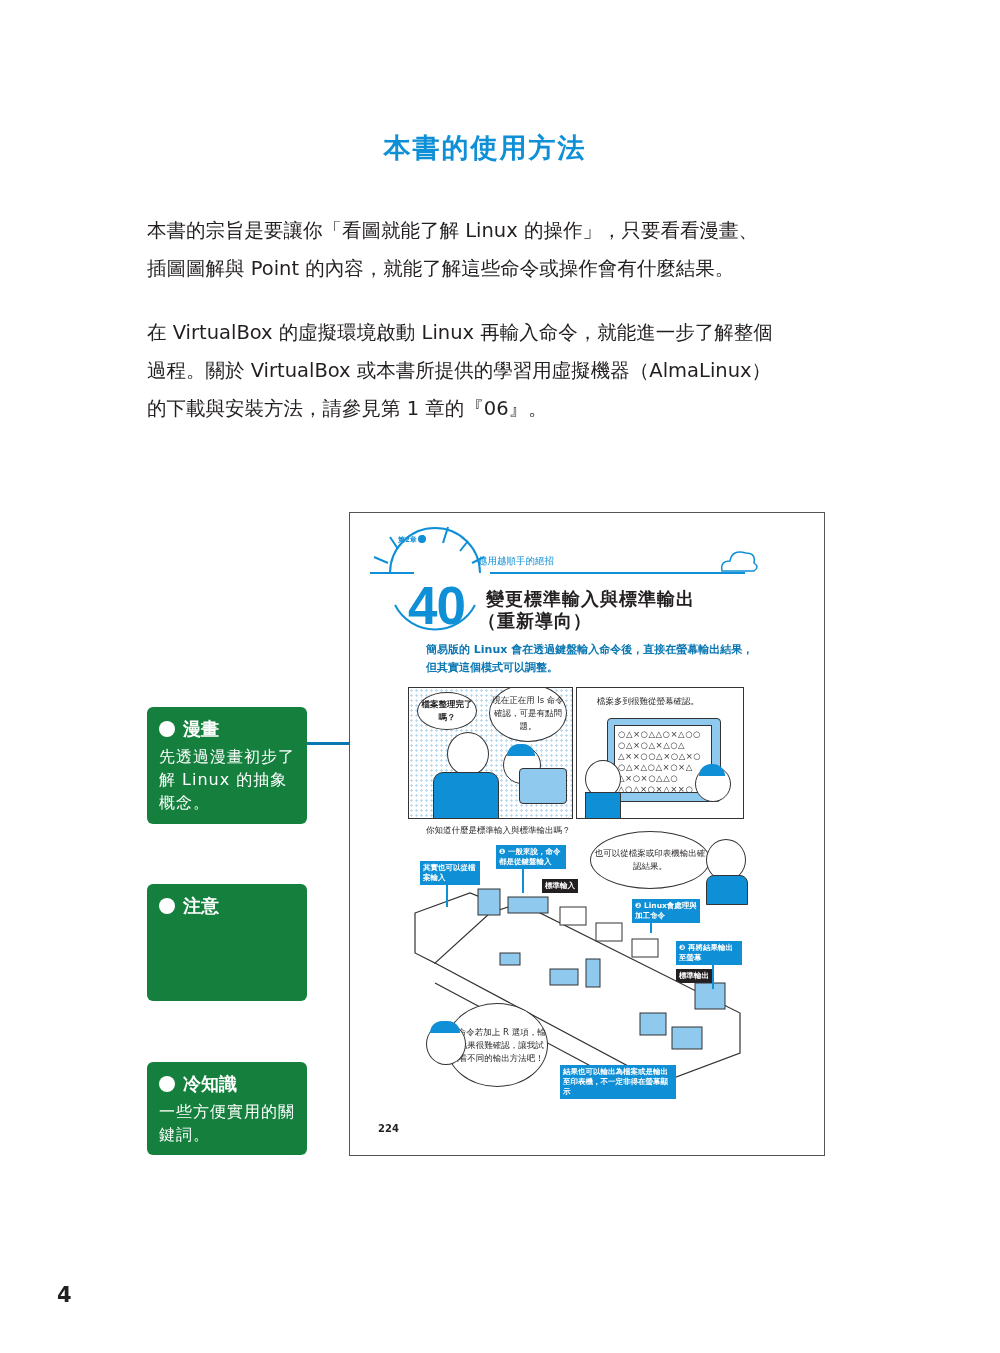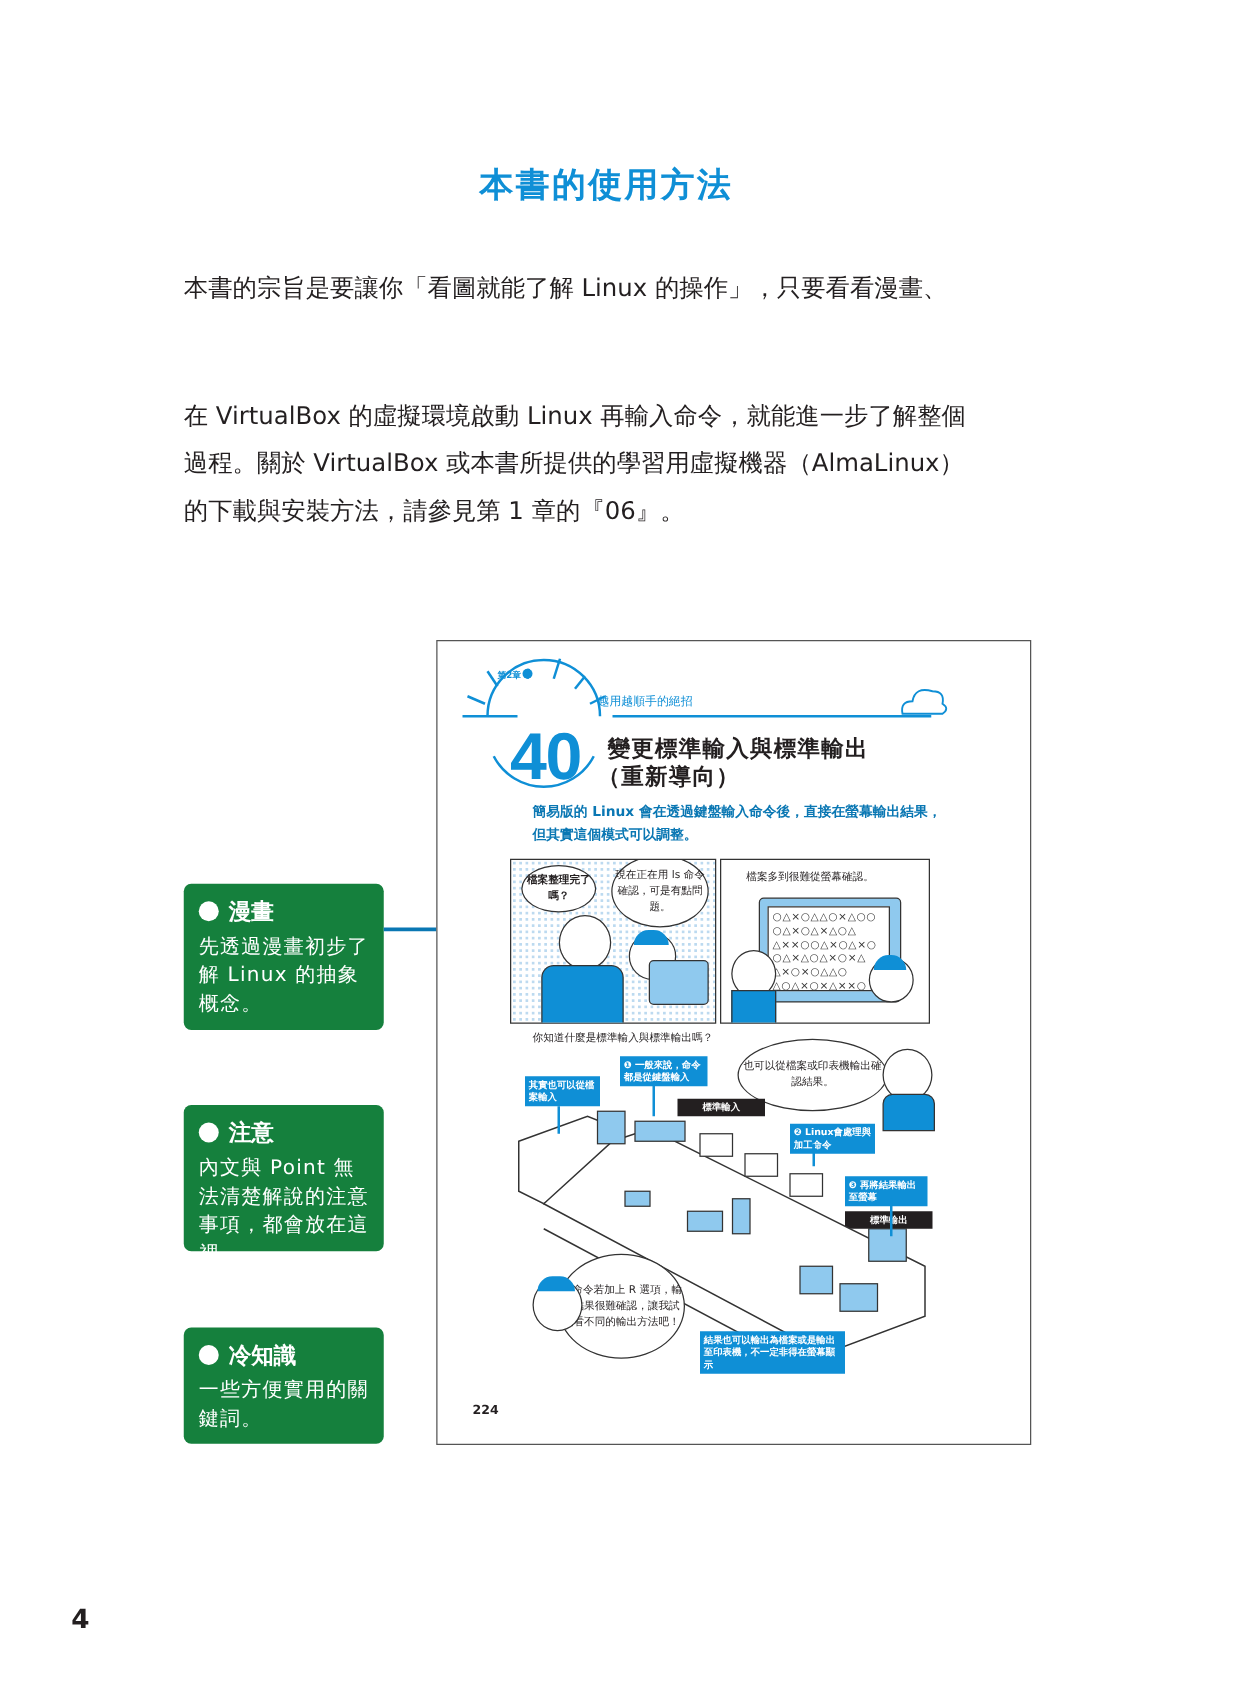--- a/index.html
+++ b/index.html
@@ -34,32 +34,33 @@
   .pa{left:58px;top:174px;width:163px;height:130px;background:radial-gradient(circle,#bcdaf0 1px,transparent 1.3px) 0 0/5px 5px;}
   .pb{left:226px;top:174px;width:166px;height:130px;}
   .bubble{position:absolute;background:#fff;border:1.2px solid #333;border-radius:50%;font-size:8.5px;line-height:13px;text-align:center;display:flex;align-items:center;justify-content:center;color:#231f20;}
   .monitor{position:absolute;background:#8fc9ee;border:1.2px solid #333;border-radius:4px;}
   .screen{position:absolute;background:#fff;border:1px solid #333;font-size:8.5px;line-height:11px;color:#333;padding:3px;box-sizing:border-box;letter-spacing:0.5px;white-space:nowrap;overflow:hidden;}
   .head-c{position:absolute;background:#fff;border:1.2px solid #333;border-radius:50%;}
   .hair{position:absolute;background:#0f8fd6;}
   .shirt{position:absolute;background:#0f8fd6;border:1.2px solid #333;}
   .s-question{position:absolute;left:76px;top:312px;font-size:8.5px;color:#231f20;}
   .tag{position:absolute;background:#0f8fd6;color:#fff;font-size:7.5px;font-weight:bold;line-height:10px;padding:2px 3px;white-space:nowrap;}
-  .tag-dark{position:absolute;background:#231f20;color:#fff;font-size:7.5px;font-weight:bold;line-height:10px;padding:2px 20px;white-space:nowrap;}
+  .tag-dark{position:absolute;background:#231f20;color:#fff;font-size:7.5px;font-weight:bold;line-height:10px;padding:2px 3px;white-space:nowrap;}
   .machine{position:absolute;}
   .s-pnum{position:absolute;left:28px;top:610px;font-size:10px;font-weight:bold;color:#231f20;}
   .arrow-line{position:absolute;background:#0f8fd6;}
 </style>
 </head>
 <body>
 
 <h1 class="title">本書的使用方法</h1>
 
 <div class="para p1">
   <div>本書的宗旨是要讓你「看圖就能了解 Linux 的操作」，只要看看漫畫、</div>
+  <div>插圖圖解與 Point 的內容，就能了解這些命令或操作會有什麼結果。</div>
 </div>
 
 <div class="para p2">
   <div>在 VirtualBox 的虛擬環境啟動 Linux 再輸入命令，就能進一步了解整個</div>
   <div>過程。關於 VirtualBox 或本書所提供的學習用虛擬機器（AlmaLinux）</div>
   <div>的下載與安裝方法，請參見第 1 章的『06』。</div>
 </div>
 
 <div class="callout c1">
   <div class="head">
@@ -69,21 +70,20 @@
   <div class="body">先透過漫畫初步了解 Linux 的抽象概念。</div>
 </div>
 <div class="connector"></div>
 <div class="connector-dot"></div>
 
 <div class="callout c2">
   <div class="head">
     <span class="dot"></span>
     <span>注意</span>
   </div>
-  <div class="body">內文與 Point 無法清楚解說的注意事項，都會放在這裡。</div>
 </div>
 
 <div class="callout c3">
   <div class="head">
     <span class="dot"></span>
     <span>冷知識</span>
   </div>
   <div class="body">一些方便實用的關鍵詞。</div>
 </div>
 

